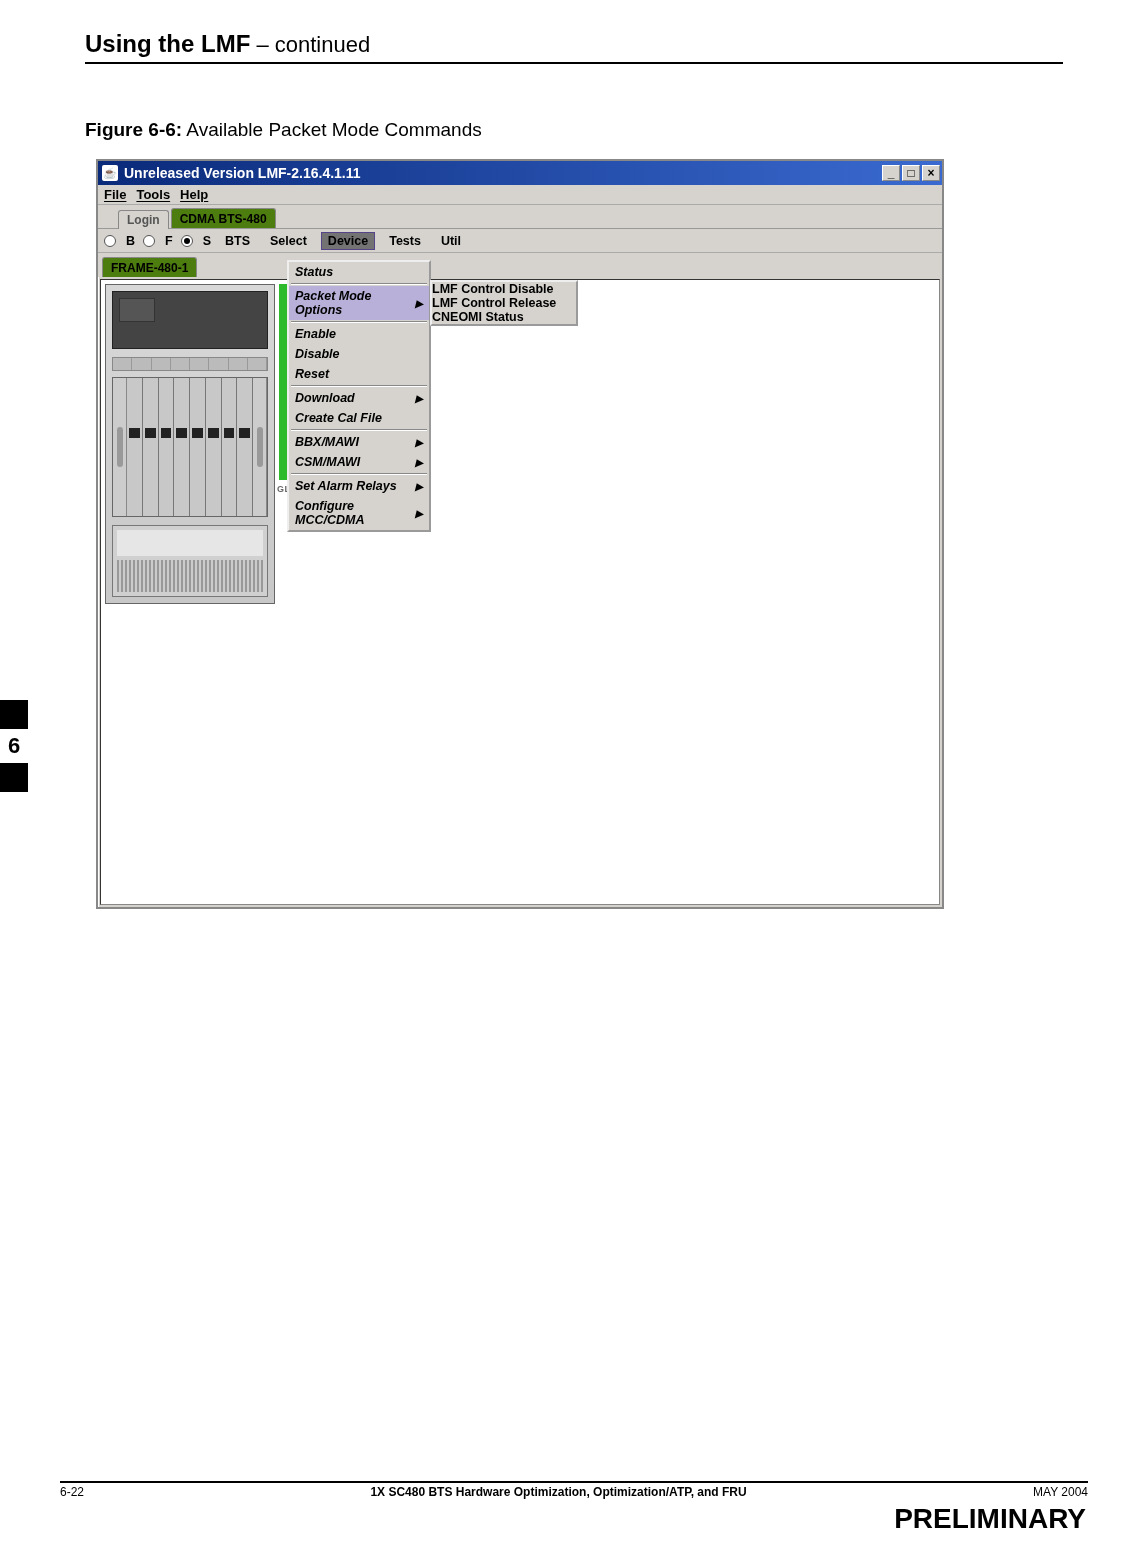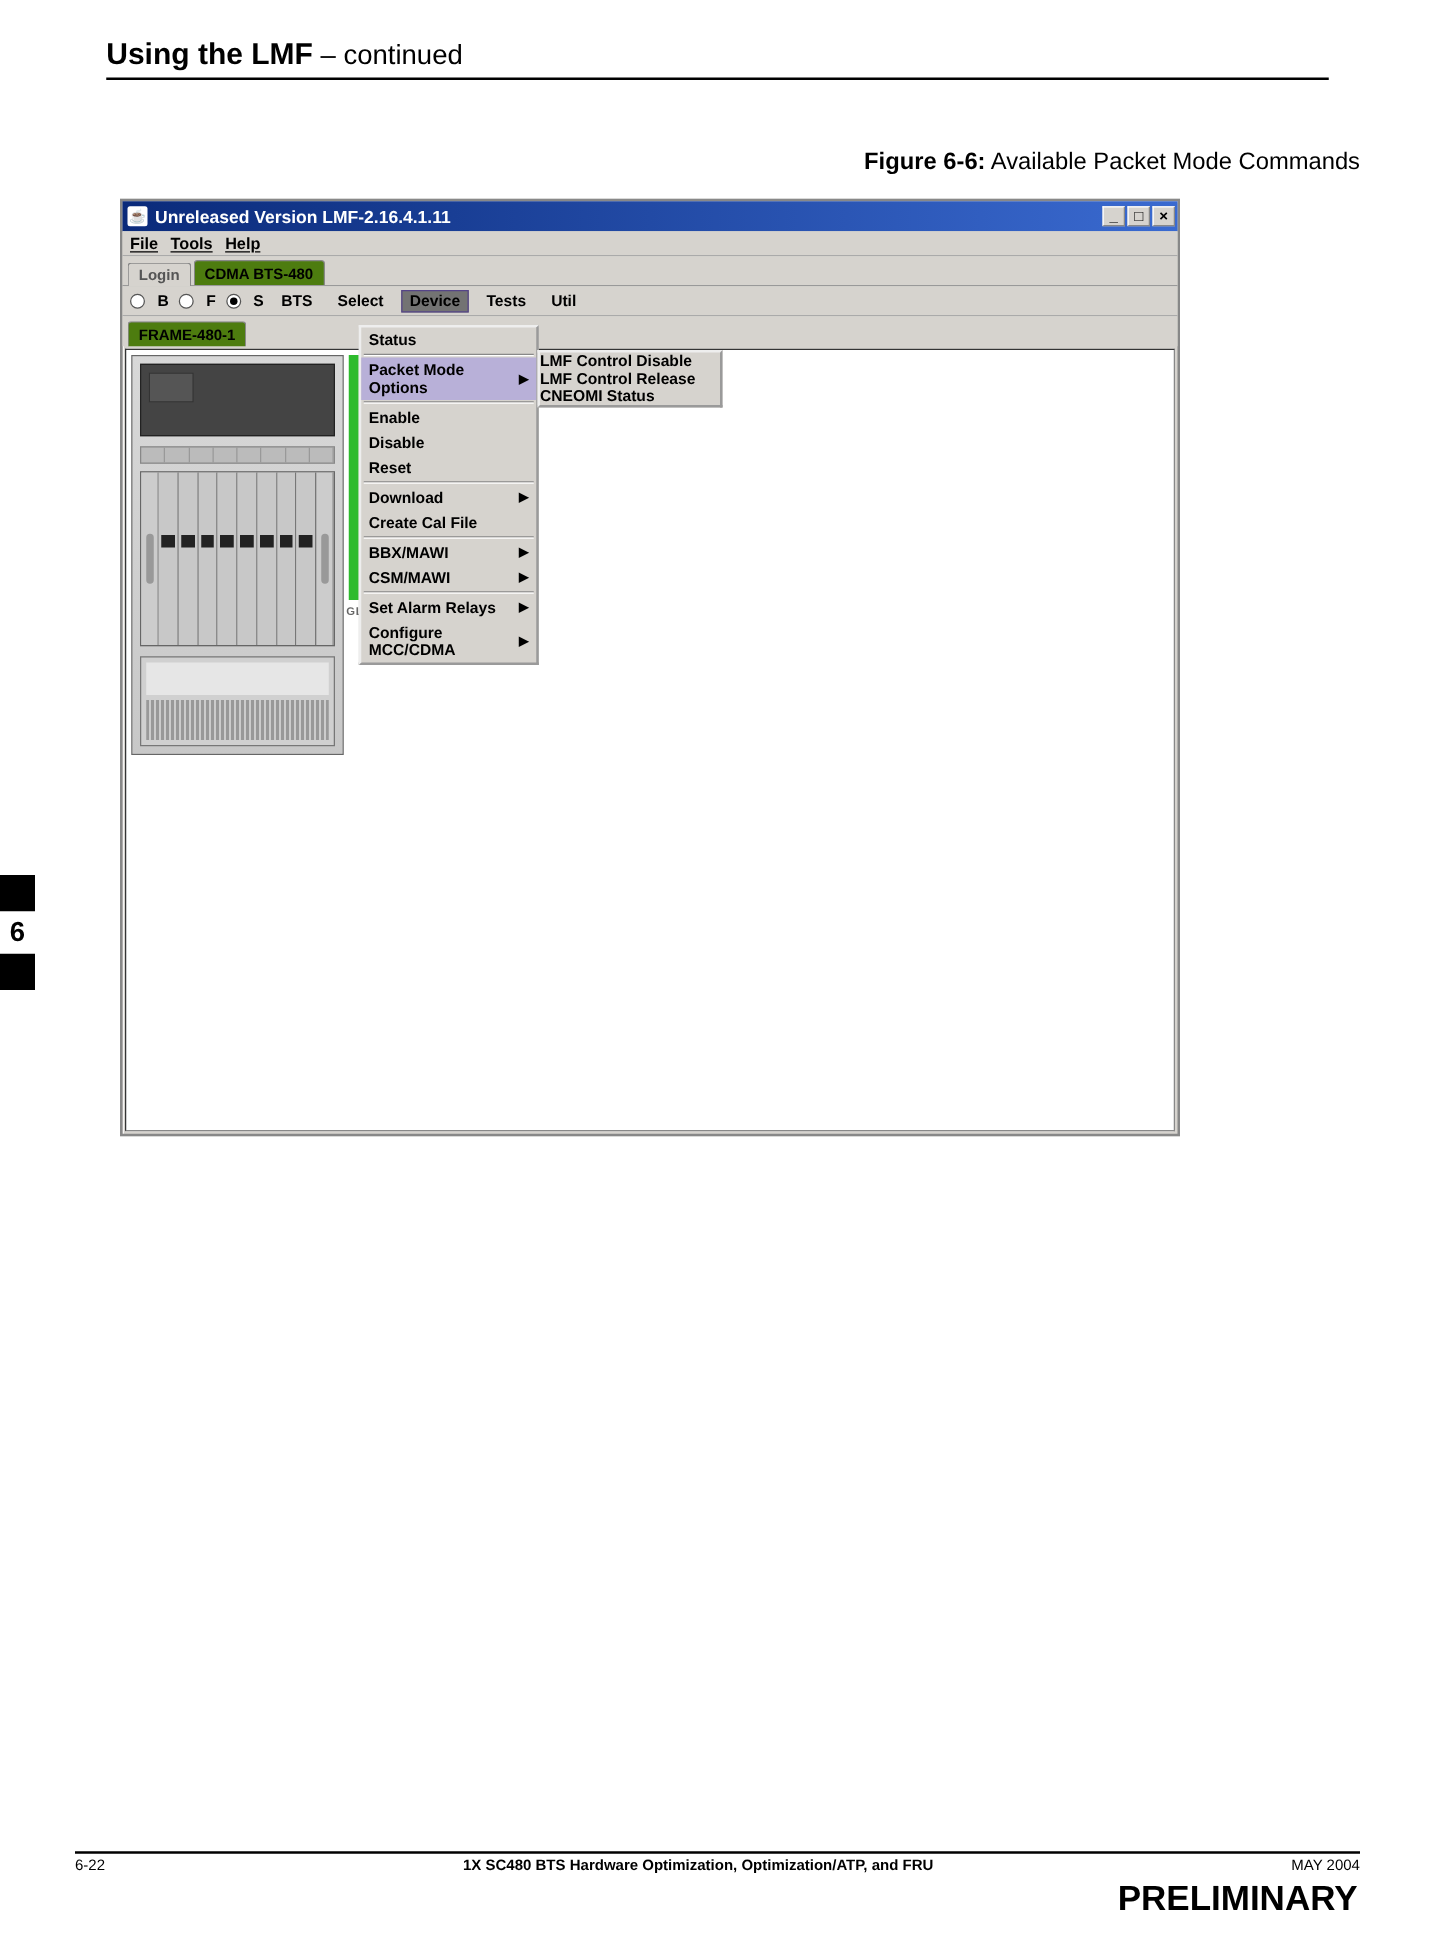--- a/index.html
+++ b/index.html
@@ -22,21 +22,20 @@
     margin-top: 0;
   }
   .section-header .cont {
     font-weight: normal;
     font-size: 22px;
   }
   .hr-top { border: none; border-top: 2px solid #000; margin: 4px 25px 0 25px; }
   .figure-label {
     margin: 55px 0 18px 25px;
     font-size: 19px;
-    text-align: right;
   }
   .figure-label .fl-bold { font-weight: bold; }
   .app-frame {
     margin-left: 36px;
     width: 848px;
     height: 750px;
     border: 2px solid #888;
     background: #d6d3ce;
     position: relative;
     box-shadow: 1px 1px 0 #fff inset;
@@ -79,21 +78,21 @@
     font-weight: bold;
     border-bottom: 1px solid #aaa;
   }
   .menubar span { text-decoration: underline; text-decoration-color: #000; text-underline-offset: 2px; }
   .menubar .mi { text-decoration: none; }
   .u { text-decoration: underline; }
   .tabrow {
     height: 24px;
     display: flex;
     align-items: flex-end;
-    padding: 0 4px;
+    padding: 0 20px;
     gap: 2px;
     border-bottom: 1px solid #999;
     background:#d6d3ce;
   }
   .tab {
     background: #d6d3ce;
     border: 1px solid #888;
     border-bottom: none;
     border-radius: 3px 3px 0 0;
     padding: 2px 8px;
@@ -165,20 +164,21 @@
   .labels-row span{ margin-right:10px;}
   
   .menu {
     position:absolute;
     top: -20px; left: 186px;
     width: 144px;
     background:#d6d3ce;
     border: 2px outset #eee;
     font-size: 12.5px;
     font-weight: bold;
+    font-style: italic;
   }
   .menu .mrow {
     padding: 3px 6px;
     display:flex;
     align-items:center;
     justify-content:space-between;
   }
   .menu .sep { height:0; border-top:1px solid #888; border-bottom:1px solid #fff; margin:1px 2px;}
   .menu .mrow.hl { background:#b8b0d8; }
   .arrow { font-size:10px; }

